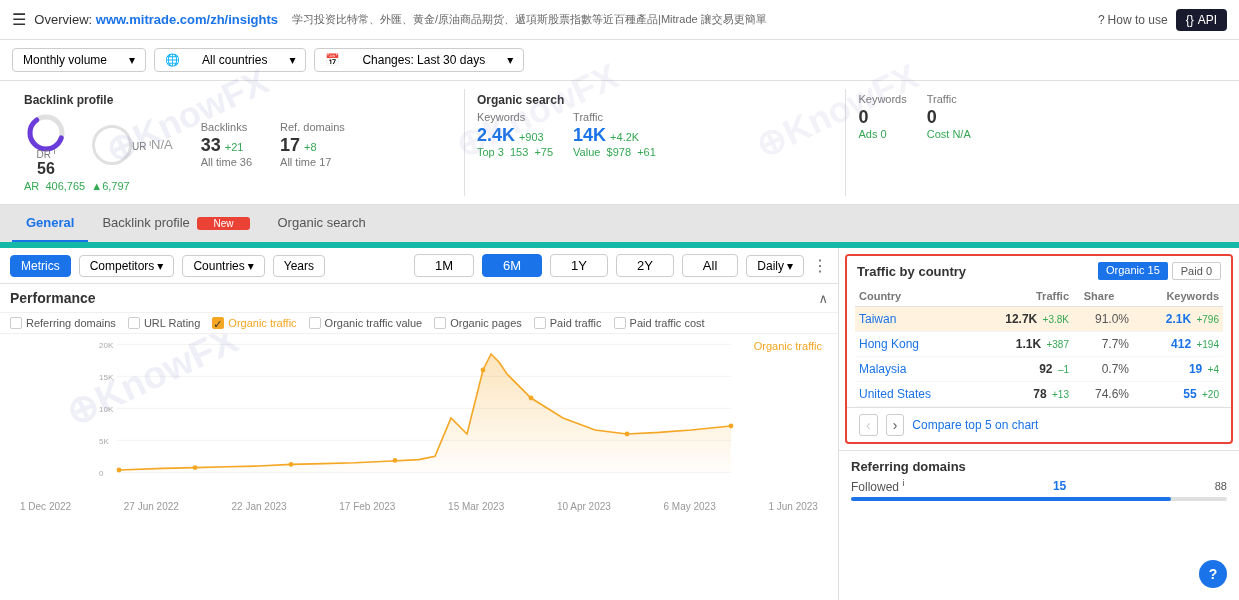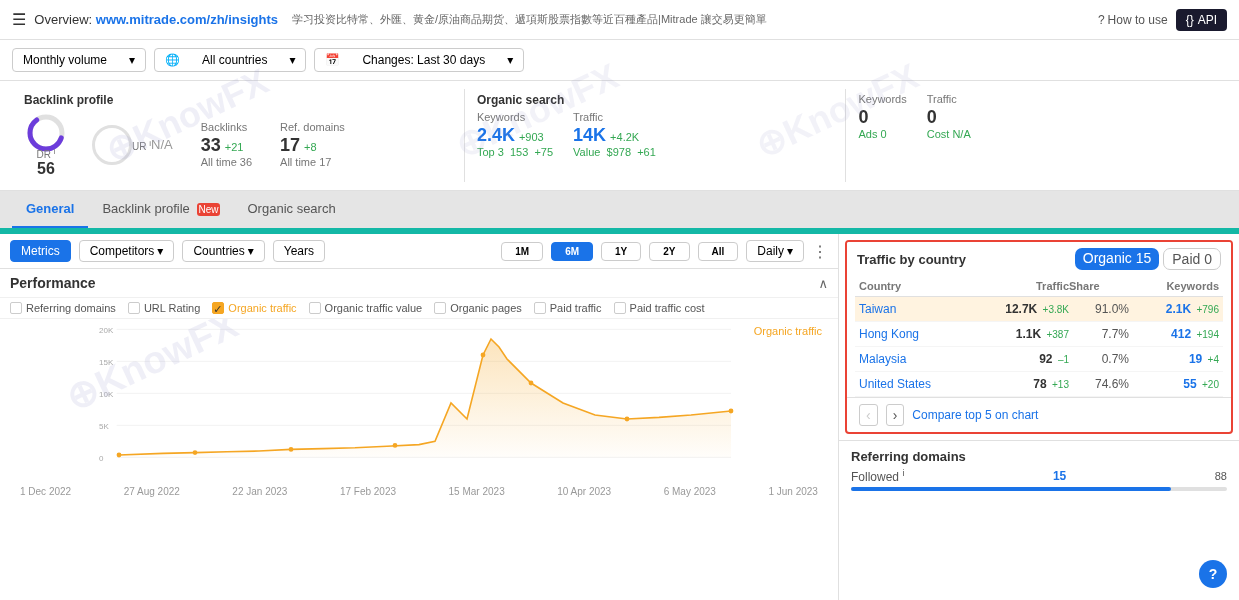--- a/index.html
+++ b/index.html
@@ -62,43 +62,43 @@
       display: flex; align-items: flex-end; padding: 0 12px;
       border-bottom: 6px solid #14b8a6; background: #e5e5e5;
     }
     .tab-item {
       padding: 10px 14px; font-size: 13px; cursor: pointer; color: #555;
       border-bottom: 2px solid transparent;
     }
     .tab-item.active { color: #1a73e8; border-bottom-color: #1a73e8; font-weight: 600; }
     .tab-badge {
       background: #ea4335; color: #fff; font-size: 10px; border-radius: 3px;
-      padding: 1px 1px; margin-left: 4px;
+      padding: 1px 16px; margin-left: 4px;
     }
 
     
     .main-content { display: flex; height: 390px; }
 
     
     .left-panel { flex: 1; border-right: 1px solid #e0e0e0; display: flex; flex-direction: column; overflow: hidden; }
 
     
     .metrics-bar {
       display: flex; align-items: center; gap: 8px; padding: 6px 10px;
       border-bottom: 1px solid #e0e0e0;
     }
     .metric-btn {
       border: 1px solid #ccc; border-radius: 4px; padding: 3px 10px;
       font-size: 12px; cursor: pointer; background: #fff;
     }
     .metric-btn.active { background: #1a73e8; color: #fff; border-color: #1a73e8; }
     .metric-btn.dropdown { display: flex; align-items: center; gap: 3px; }
     .time-btn {
-      border: 1px solid #ccc; border-radius: 4px; padding: 3px 13px;
-      font-size: 10px; cursor: pointer; background: #fff; font-weight: bold;
+      border: 1px solid #ccc; border-radius: 4px; padding: 3px 20px;
+      font-size: 13px; cursor: pointer; background: #fff;
     }
     .time-btn.active { background: #1a73e8; color: #fff; border-color: #1a73e8; }
     .metrics-spacer { flex: 1; }
     .more-btn { cursor: pointer; font-size: 16px; color: #666; }
 
     
     .performance-header {
       display: flex; align-items: center; justify-content: space-between;
       padding: 6px 10px; border-bottom: 1px solid #f0f0f0;
     }
@@ -125,33 +125,33 @@
     .x-axis-labels {
       display: flex; justify-content: space-between; padding: 0 10px;
       font-size: 10px; color: #999; height: 16px; align-items: center;
     }
 
     
     .right-panel { width: 400px; display: flex; flex-direction: column; overflow: hidden; }
     .tbc-title { font-size: 13px; font-weight: 700; }
     .tbc-tabs { display: flex; gap: 4px; }
     .tbc-tab {
-      font-size: 14px; padding: 2px 8px; border-radius: 7px; cursor: pointer;
+      font-size: 11px; padding: 2px 8px; border-radius: 2px; cursor: pointer;
     }
     .tbc-tab.organic { background: #1a73e8; color: #fff; }
     .tbc-tab.paid { background: #fff; border: 1px solid #ccc; color: #555; }
 
     .tbc-table { padding: 0 8px; }
     .tbc-table-header {
       display: flex; font-size: 11px; font-weight: 600; color: #777;
       padding: 4px 4px; border-bottom: 1px solid #e0e0e0;
     }
     .tbc-col-country { flex: 2; }
     .tbc-col-traffic { flex: 1.5; text-align: right; }
-    .tbc-col-share { flex: 1; text-align: left; }
+    .tbc-col-share { flex: 1; text-align: center; }
     .tbc-col-keywords { flex: 1.5; text-align: right; }
 
     .tbc-row {
       display: flex; align-items: center; padding: 5px 4px;
       border-bottom: 1px solid #f5f5f5; font-size: 12px;
     }
     .tbc-row.highlighted { background: #fff3e0; }
     .tbc-row .country { flex: 2; color: #1a73e8; cursor: pointer; }
     .tbc-row .traffic-val { color: #333; font-weight: 600; }
     .tbc-row .traffic-delta { color: #34a853; font-size: 10px; margin-left: 2px; }
@@ -270,20 +270,25 @@
         <div class="stat-sub">All time 36</div>
       </div>
       <div style="margin-left:12px;">
         <div class="stat-label">Ref. domains</div>
         <div style="display:flex;align-items:baseline;gap:4px;">
           <span class="stat-value dark">17</span>
           <span class="stat-delta">+8</span>
         </div>
         <div class="stat-sub">All time 17</div>
       </div>
+    </div>
+    <div class="ar-row">
+      <span>AR</span>&nbsp;
+      <span>406,765</span>&nbsp;
+      <span style="color:#34a853;">▲6,797</span>
     </div>
   </div>
 
   <div class="stats-block">
     <div class="stats-block-title">Organic search</div>
     <div class="stats-row">
       <div class="stat-item">
         <div class="stat-label">Keywords</div>
         <div style="display:flex;align-items:baseline;gap:4px;">
           <span class="stat-value">2.4K</span>
@@ -457,21 +462,21 @@
         <circle cx="240" cy="158" r="3" fill="#f5a623"></circle>
         <circle cx="370" cy="153" r="3" fill="#f5a623"></circle>
         <circle cx="480" cy="40" r="3" fill="#f5a623"></circle>
         <circle cx="540" cy="75" r="3" fill="#f5a623"></circle>
         <circle cx="660" cy="120" r="3" fill="#f5a623"></circle>
         <circle cx="790" cy="110" r="3" fill="#f5a623"></circle>
       </svg>
 
       <div class="x-axis-labels">
         <span>1 Dec 2022</span>
-        <span>27 Aug 2022</span>
+        <span>27 Jun 2022</span>
         <span>22 Jan 2023</span>
         <span>17 Feb 2023</span>
         <span>15 Mar 2023</span>
         <span>10 Apr 2023</span>
         <span>6 May 2023</span>
         <span>1 Jun 2023</span>
       </div>
     </div>
   </div>
 

